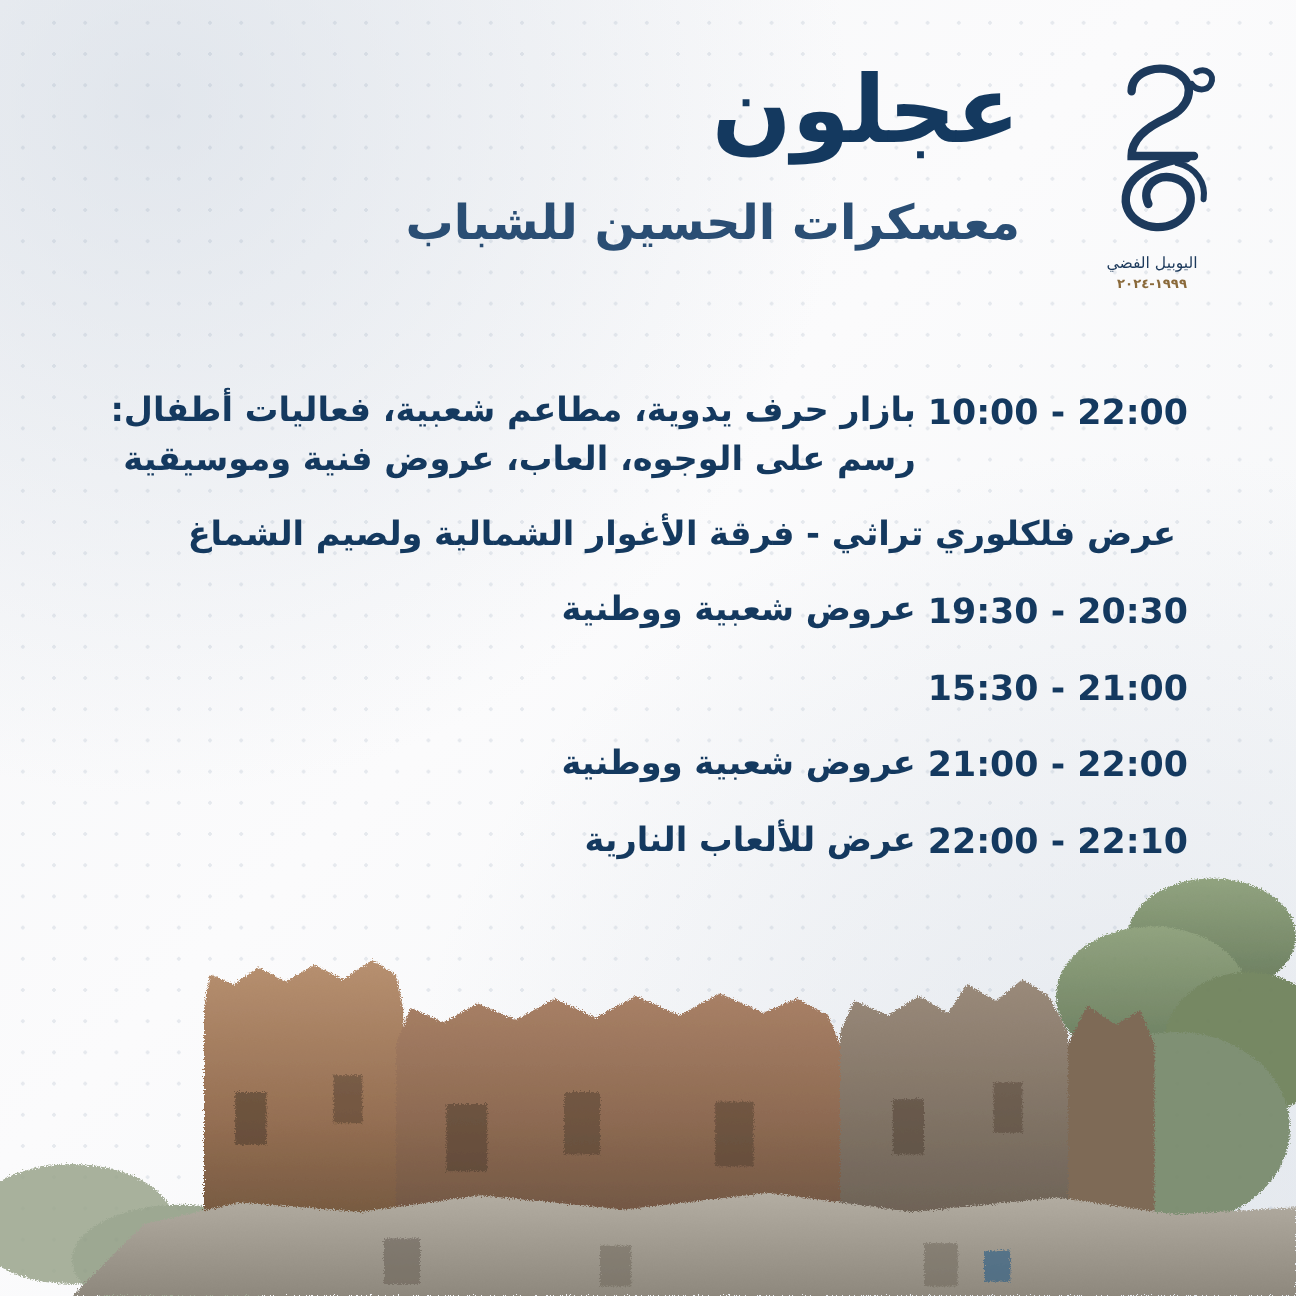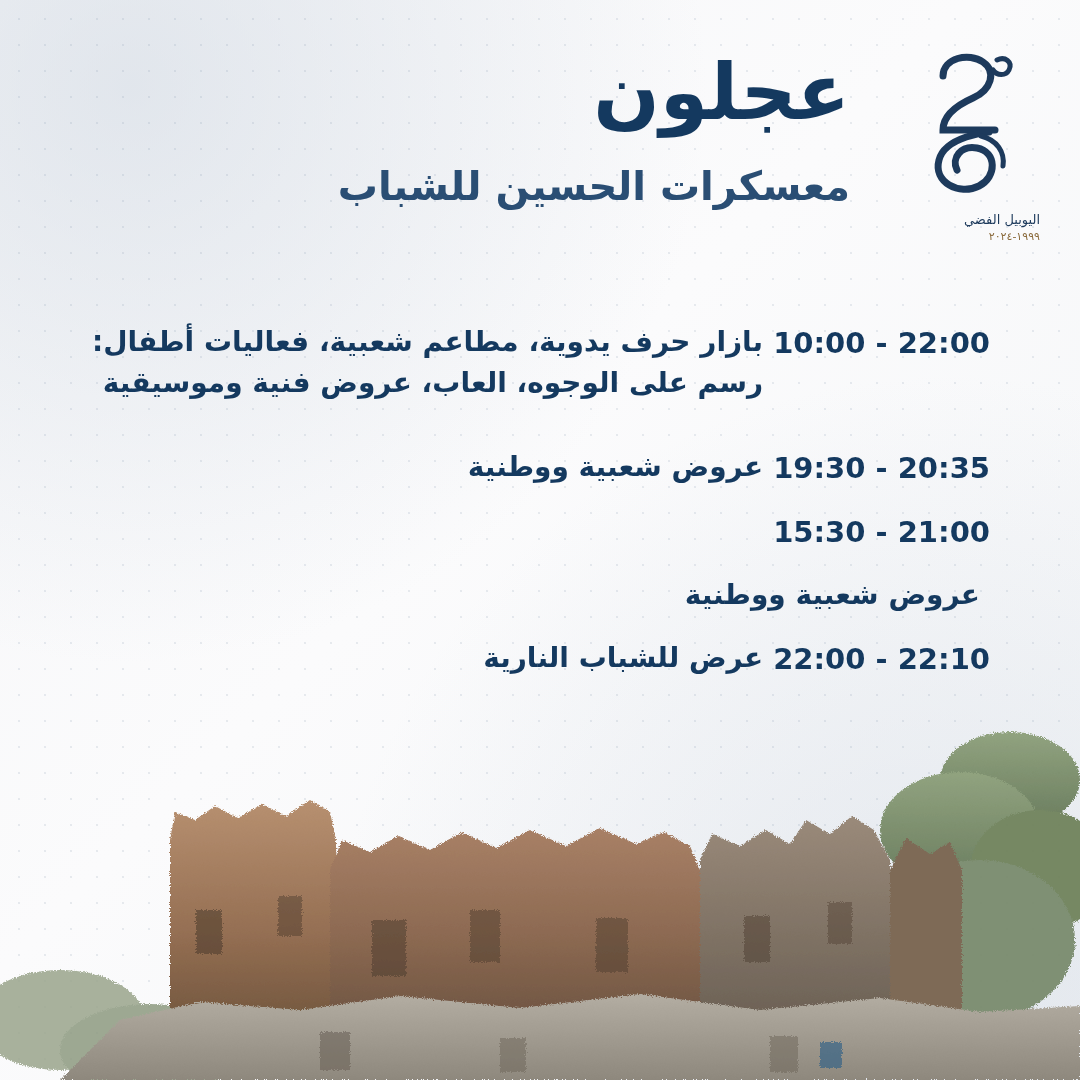--- a/index.html
+++ b/index.html
@@ -43,35 +43,37 @@
     right: 0;
     height: 300px;
   }
 
   .logo {
     position: absolute;
     top: 40px;
     right: 40px;
     width: 160px;
     height: 230px;
+    text-align: center;
     color: #1d3a5c;
   }
   .logo svg { display: block; margin: 0 auto; }
   .logo-caption {
     font-size: 13px;
     color: #1d3a5c;
     letter-spacing: 1px;
     margin-top: 2px;
     direction: rtl;
   }
   .logo-years {
     font-size: 11px;
     color: #8a6a3b;
     letter-spacing: 2px;
     margin-top: 3px;
+    font-weight: bold;
   }
 
   .titles {
     position: absolute;
     top: 52px;
     right: 230px;
     left: 60px;
     text-align: right;
     direction: rtl;
   }
@@ -171,38 +173,40 @@
   </div>
 
   <div class="schedule">
 
     <div class="row">
       <div class="time">10:00 - 22:00</div>
       <div class="desc">بازار حرف يدوية، مطاعم شعبية، فعاليات أطفال: رسم على الوجوه، العاب، عروض فنية وموسيقية</div>
     </div>
 
     <div class="row">
-    </div>
-
-    <div class="row">
-      <div class="time">19:30 - 20:35</div>
+      <div class="desc">عرض فلكلوري تراثي - فرقة الأغوار الشمالية ولصيم الشماغ</div>
+    </div>
+
+    <div class="row">
+      <div class="time">19:30 - 20:30</div>
       <div class="desc">عروض شعبية ووطنية</div>
     </div>
 
     <div class="row">
       <div class="time">15:30 - 21:00</div>
     </div>
 
     <div class="row">
+      <div class="time">21:00 - 22:00</div>
       <div class="desc">عروض شعبية ووطنية</div>
     </div>
 
     <div class="row">
       <div class="time">22:00 - 22:10</div>
-      <div class="desc">عرض للشباب النارية</div>
+      <div class="desc">عرض للألعاب النارية</div>
     </div>
 
   </div>
 
   <div class="castle-wrap">
     <svg viewBox="0 0 1080 360" preserveAspectRatio="none">
       <defs>
         <linearGradient id="stoneA" x1="0" y1="0" x2="0" y2="1">
           <stop offset="0%" stop-color="#a88066"></stop>
           <stop offset="55%" stop-color="#8d6a52"></stop>

